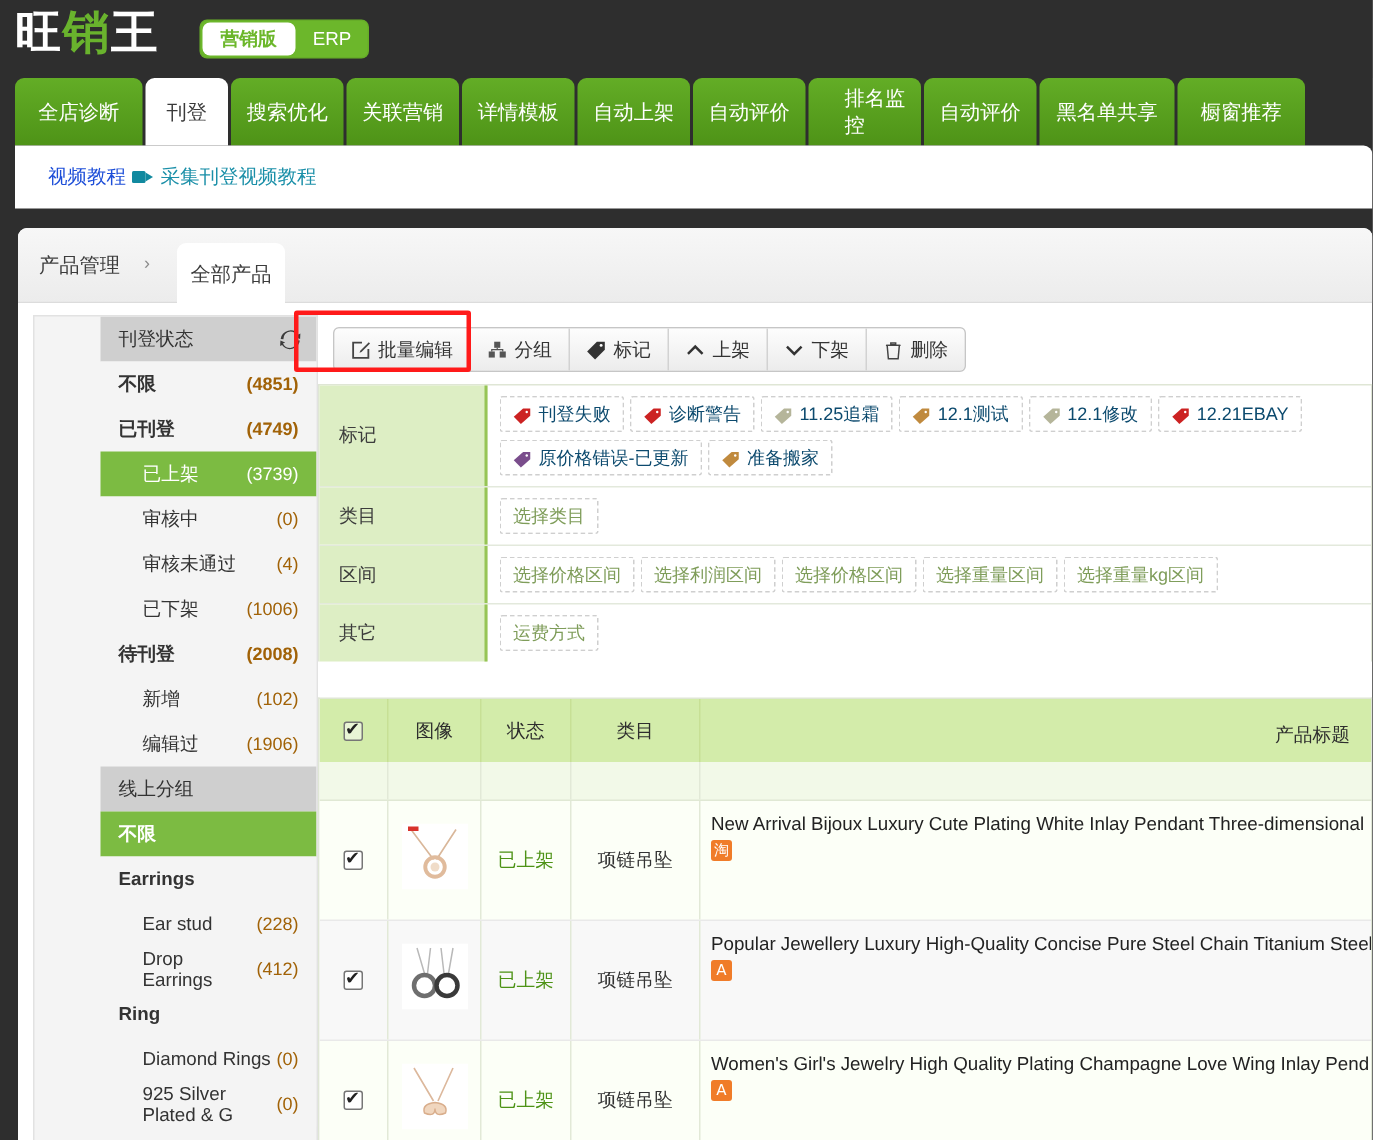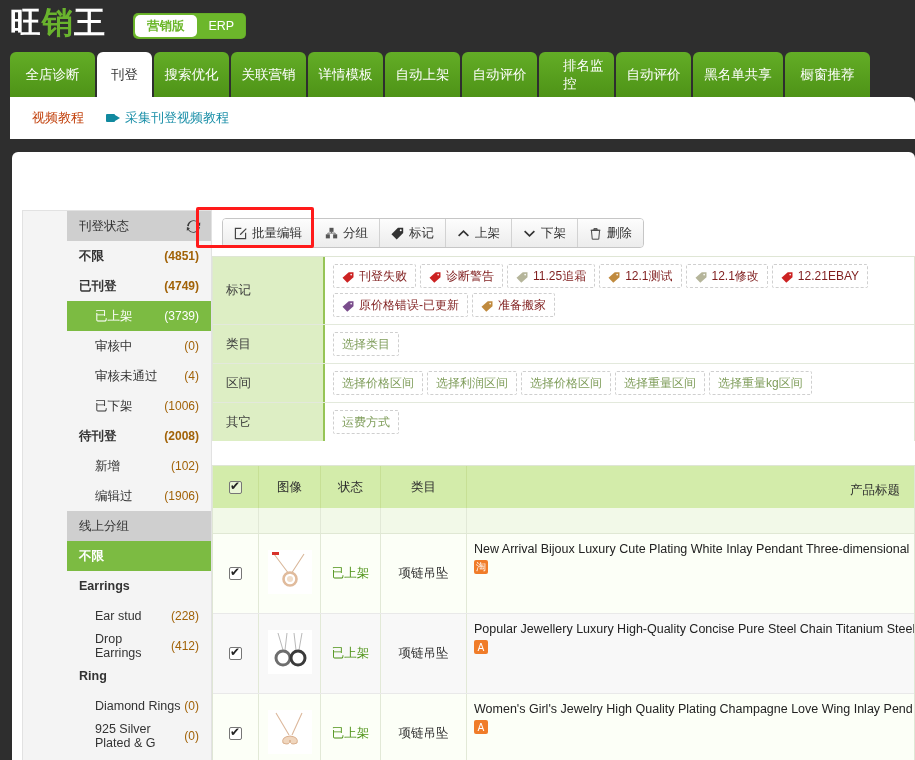--- a/index.html
+++ b/index.html
@@ -45,21 +45,21 @@
   }
   .navtab.active { background: #ffffff; color: #3a3a3a; }
 
   
   .subbar {
     position: absolute; left: 10px; top: 97px; width: 905px; height: 42px;
     background: #ffffff; border-radius: 0 6px 0 0;
     display: flex; align-items: center; padding-left: 22px;
     font-size: 13px; color: #444;
   }
-  .subbar .lbl { color: #c2410c; margin-right: 22px; }
+  .subbar .lbl { color: #1d4ed8; margin-right: 4px; }
   .subbar .vidlink { color: #1a8fa8; cursor: pointer; display: flex; align-items: center; gap: 5px; }
   .cam-icon {
     display: inline-block; width: 14px; height: 10px; position: relative;
   }
   .cam-icon::before {
     content: ""; position: absolute; left: 0; top: 1px; width: 9px; height: 8px;
     background: #11899f; border-radius: 1px;
   }
   .cam-icon::after {
     content: ""; position: absolute; left: 9px; top: 2px;
@@ -155,21 +155,21 @@
   .frow:last-child { border-bottom: none; }
   .fcell-lbl {
     width: 112px; flex: 0 0 112px; background: #ddeec4;
     border-right: 2px solid #96c456;
     display: flex; align-items: center; padding-left: 13px;
     font-size: 12.5px; color: #3c3c3c;
   }
   .fcell-val { flex: 1; padding: 7px 0 7px 8px; display: flex; flex-wrap: wrap; gap: 5px 4px; align-items: flex-start; }
   .chip {
     border: 1px dashed #cfcfcf; border-radius: 2px; background: #fff;
-    padding: 3px 8px; font-size: 12px; color: #7f1d1d; cursor: pointer;
+    padding: 3px 8px; font-size: 12px; color: #0c4a6e; cursor: pointer;
     display: inline-flex; align-items: center; gap: 5px; white-space: nowrap;
     line-height: 16px;
   }
   .chip.plain { color: #7f9d5a; }
   .tag-glyph { width: 12px; height: 11px; flex: 0 0 12px; }
 
   
   .ptable {
     position: absolute; left: 0; top: 255px; width: 703px; height: 295px;
     border: 1px solid #dfe6d5; border-bottom: none; background: #fff; overflow: hidden;
@@ -261,20 +261,25 @@
   <div class="subbar">
     <span class="lbl">视频教程</span>
     <span class="vidlink">
       <span class="cam-icon"></span>
       <span>采集刊登视频教程</span>
     </span>
   </div>
 
   <div class="panel">
 
+    <div class="crumbrow">
+      <span class="crumb-text">产品管理</span>
+      <span class="crumb-sep">›</span>
+      <div class="crumb-tab">全部产品</div>
+    </div>
 
     <div class="sidebar">
       <div class="side-head">
         <span>刊登状态</span>
         <span class="refresh-icon">
           <svg width="15" height="15" viewBox="0 0 16 16">
             <path d="M8 2.2a5.8 5.8 0 0 1 5.2 3.2l-1.6.7 3.4 1.3.2-3.8-1.4.6A7 7 0 0 0 1.2 7.4l1.9.3A5.2 5.2 0 0 1 8 2.2z" fill="#3b3b3b"></path>
             <path d="M8 13.8a5.8 5.8 0 0 1-5.2-3.2l1.6-.7L1 8.6l-.2 3.8 1.4-.6A7 7 0 0 0 14.8 8.6l-1.9-.3A5.2 5.2 0 0 1 8 13.8z" fill="#3b3b3b"></path>
           </svg>
         </span>

